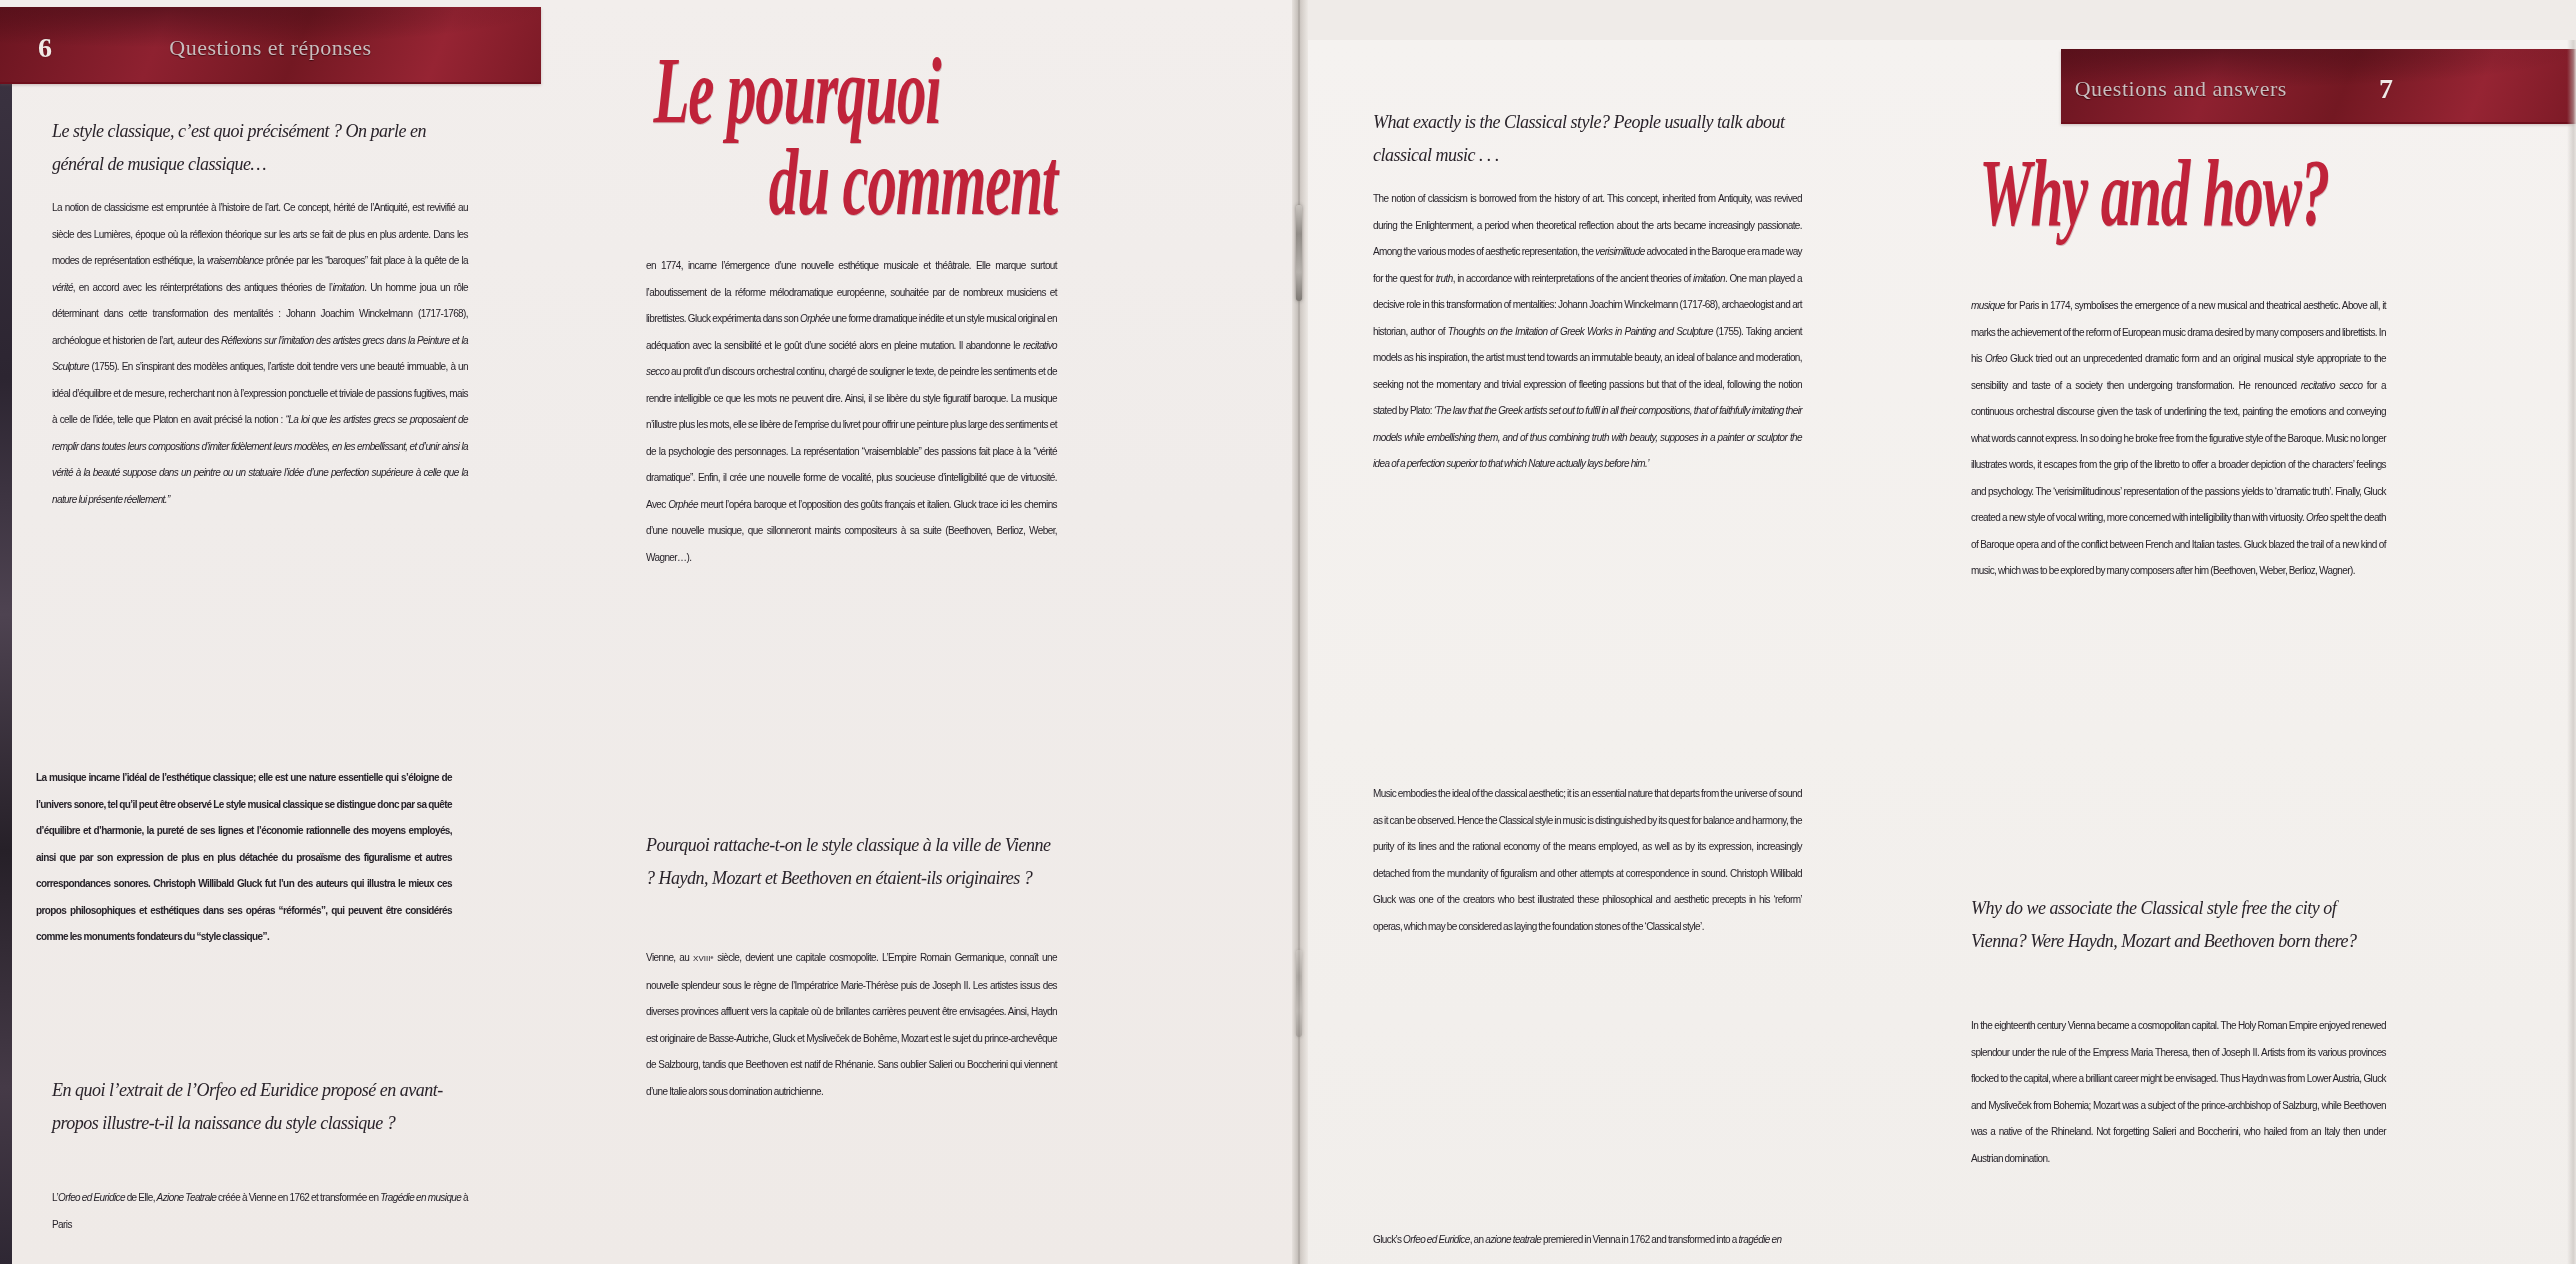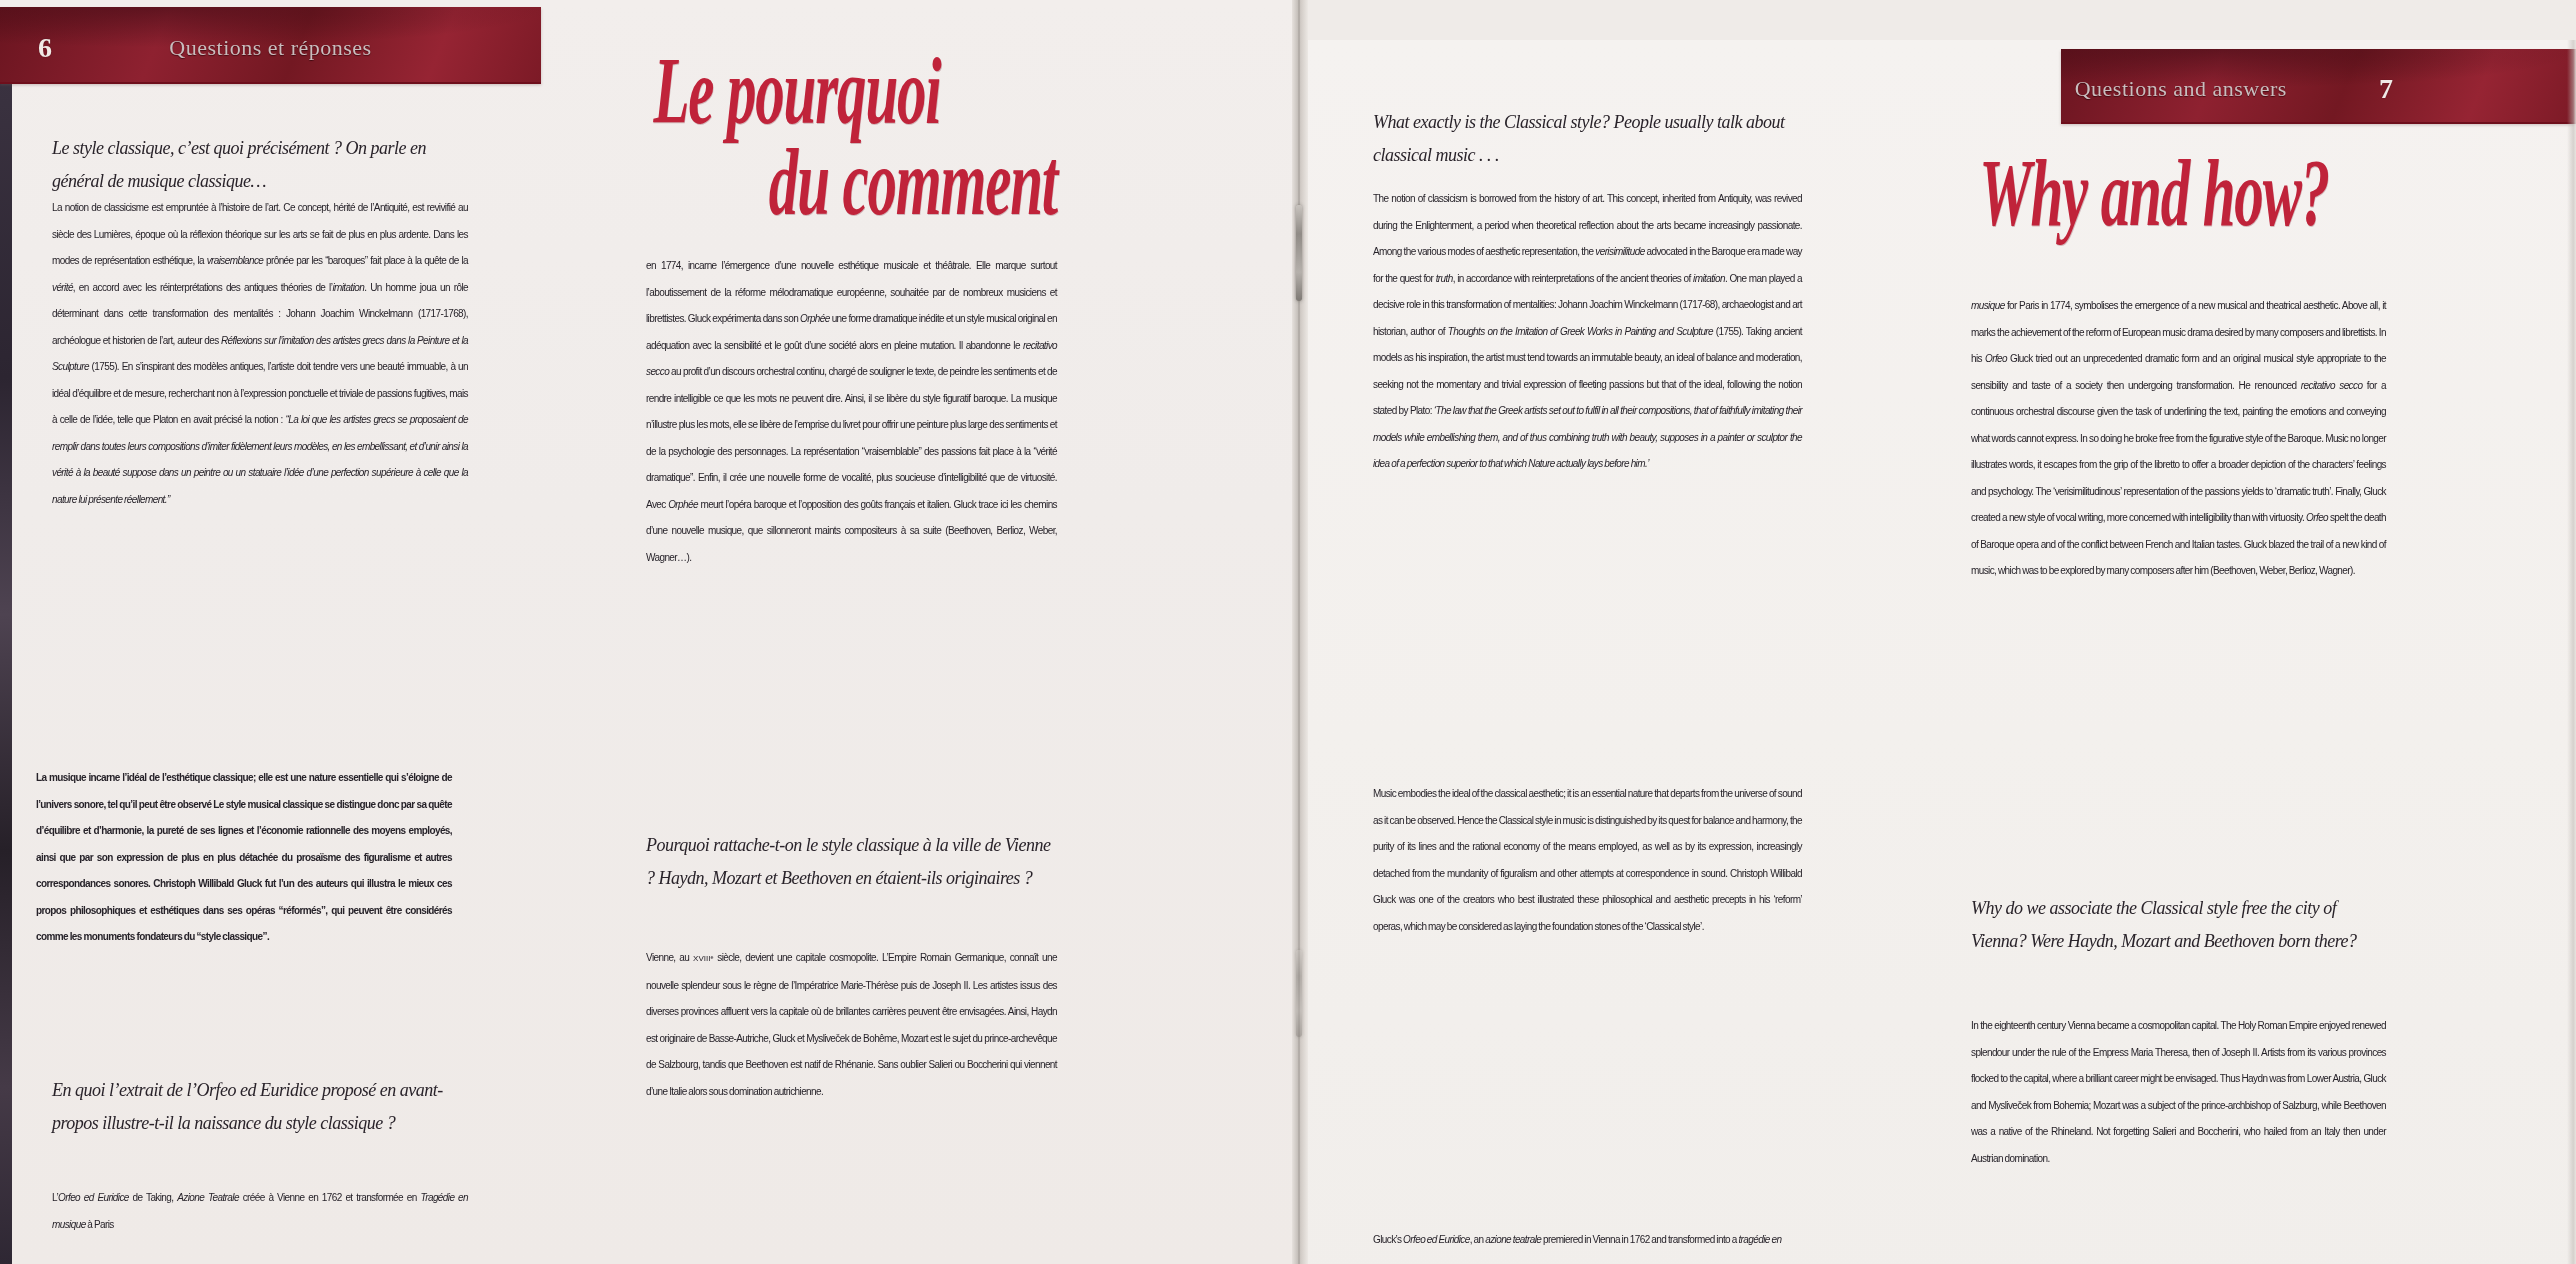--- a/index.html
+++ b/index.html
@@ -80,21 +80,21 @@
     color:#c0233a;text-shadow:0.9px 0.9px 0 rgba(110,15,30,.25);
   }
   .bigtitle-fr{left:646px;top:46px;width:411px;}
   .bigtitle-fr .scale{width:663px;}
   .bigtitle-fr .t1{margin-left:12px;}
   .bigtitle-fr .t2{text-align:right;}
   .bigtitle-en{left:665px;top:108px;width:420px;}
   .bigtitle-en .scale{width:678px;}
   .bigtitle-en .t1{margin-left:10px;}
   
-  .lp-q1{left:52px;top:132px;width:416px;font-style:italic;}
+  .lp-q1{left:52px;top:115px;width:416px;font-style:italic;}
   .lp-p1{left:52px;top:195px;width:416px;}
   .lp-p2{left:36px;top:765px;width:416px;font-weight:bold;}
   .lp-q2{left:52px;top:1074px;width:416px;}
   .lp-p3{left:52px;top:1185px;width:416px;}
   .lp2-p1{left:646px;top:253px;width:411px;}
   .lp2-q1{left:646px;top:829px;width:411px;}
   .lp2-p2{left:646px;top:945px;width:411px;}
   
   .rp-q1{left:65px;top:66px;width:429px;}
   .rp-p1{left:65px;top:146px;width:429px;}
@@ -113,21 +113,21 @@
 
   <div class="banner banner-left">
     <span class="num">6</span>
     <span class="ttl">Questions et réponses</span>
   </div>
 
   <h3 class="q lp-q1">Le style classique, c’est quoi précisément ? On parle en général de musique classique…</h3>
   <p class="body lp-p1"><span>La notion de classicisme est empruntée à l’histoire de l’art. Ce concept, hérité de l’Antiquité, est revivifié au siècle des Lumières, époque où la réflexion théorique sur les arts se fait de plus en plus ardente. Dans les modes de représentation esthétique, la </span><span class="it">vraisemblance</span><span> prônée par les “baroques” fait place à la quête de la </span><span class="it">vérité</span><span>, en accord avec les réinterprétations des antiques théories de l’</span><span class="it">imitation</span><span>. Un homme joua un rôle déterminant dans cette transformation des mentalités : Johann Joachim Winckelmann (1717-1768), archéologue et historien de l’art, auteur des </span><span class="it">Réflexions sur l’imitation des artistes grecs dans la Peinture et la Sculpture</span><span> (1755). En s’inspirant des modèles antiques, l’artiste doit tendre vers une beauté immuable, à un idéal d’équilibre et de mesure, recherchant non à l’expression ponctuelle et triviale de passions fugitives, mais à celle de l’idée, telle que Platon en avait précisé la notion : </span><span class="it">“La loi que les artistes grecs se proposaient de remplir dans toutes leurs compositions d’imiter fidèlement leurs modèles, en les embellissant, et d’unir ainsi la vérité à la beauté suppose dans un peintre ou un statuaire l’idée d’une perfection supérieure à celle que la nature lui présente réellement.”</span></p>
   <p class="body lp-p2"><span>La musique incarne l’idéal de l’esthétique classique; elle est une nature essentielle qui s’éloigne de l’univers sonore, tel qu’il peut être observé Le style musical classique se distingue donc par sa quête d’équilibre et d’harmonie, la pureté de ses lignes et l’économie rationnelle des moyens employés, ainsi que par son expression de plus en plus détachée du prosaïsme des figuralisme et autres correspondances sonores. Christoph Willibald Gluck fut l’un des auteurs qui illustra le mieux ces propos philosophiques et esthétiques dans ses opéras “réformés”, qui peuvent être considérés comme les monuments fondateurs du “style classique”.</span></p>
   <h3 class="q lp-q2">En quoi l’extrait de l’Orfeo ed Euridice proposé en avant-propos illustre-t-il la naissance du style classique ?</h3>
-  <p class="body lp-p3"><span>L’</span><span class="it">Orfeo ed Euridice</span><span> de Taking, </span><span class="it">Azione Teatrale</span><span> créée à Vienne en 1762 et transformée en </span><span class="it">Tragédie en musique</span><span> à Paris</span></p>
+  <p class="body lp-p3"><span>L’</span><span class="it">Orfeo ed Euridice</span><span> de Elle, </span><span class="it">Azione Teatrale</span><span> créée à Vienne en 1762 et transformée en </span><span class="it">Tragédie en musique</span><span> à Paris</span></p>
 
   <div class="bigtitle bigtitle-fr">
     <div class="scale">
       <div class="t t1">Le pourquoi</div>
       <div class="t t2">du comment</div>
     </div>
   </div>
   <p class="body lp2-p1"><span>en 1774, incarne l’émergence d’une nouvelle esthétique musicale et théâtrale. Elle marque surtout l’aboutissement de la réforme mélodramatique européenne, souhaitée par de nombreux musiciens et librettistes. Gluck expérimenta dans son </span><span class="it">Orphée</span><span> une forme dramatique inédite et un style musical original en adéquation avec la sensibilité et le goût d’une société alors en pleine mutation. Il abandonne le </span><span class="it">recitativo secco</span><span> au profit d’un discours orchestral continu, chargé de souligner le texte, de peindre les sentiments et de rendre intelligible ce que les mots ne peuvent dire. Ainsi, il se libère du style figuratif baroque. La musique n’illustre plus les mots, elle se libère de l’emprise du livret pour offrir une peinture plus large des sentiments et de la psychologie des personnages. La représentation “vraisemblable” des passions fait place à la “vérité dramatique”. Enfin, il crée une nouvelle forme de vocalité, plus soucieuse d’intelligibilité  que de virtuosité. Avec </span><span class="it">Orphée</span><span> meurt l’opéra baroque et l’opposition des goûts français et italien. Gluck trace ici les chemins d’une nouvelle musique, que sillonneront maints compositeurs à sa suite (Beethoven, Berlioz, Weber, Wagner…).</span></p>
   <h3 class="q lp2-q1">Pourquoi rattache-t-on le style classique à la ville de Vienne ? Haydn, Mozart et Beethoven en étaient-ils originaires ?</h3>
   <p class="body lp2-p2"><span>Vienne, au </span><span class="sc">XVIIIᵉ</span><span> siècle, devient une capitale cosmopolite. L’Empire Romain Germanique, connaît une nouvelle splendeur sous le règne de l’Impératrice Marie-Thérèse puis de Joseph II. Les artistes issus des diverses provinces affluent vers la capitale où de brillantes carrières peuvent être envisagées. Ainsi, Haydn est originaire de Basse-Autriche, Gluck et Mysliveček de Bohême, Mozart est le sujet du prince-archevêque de Salzbourg, tandis que Beethoven est natif de Rhénanie. Sans oublier Salieri ou Boccherini qui viennent d’une Italie alors sous domination autrichienne.</span></p>

